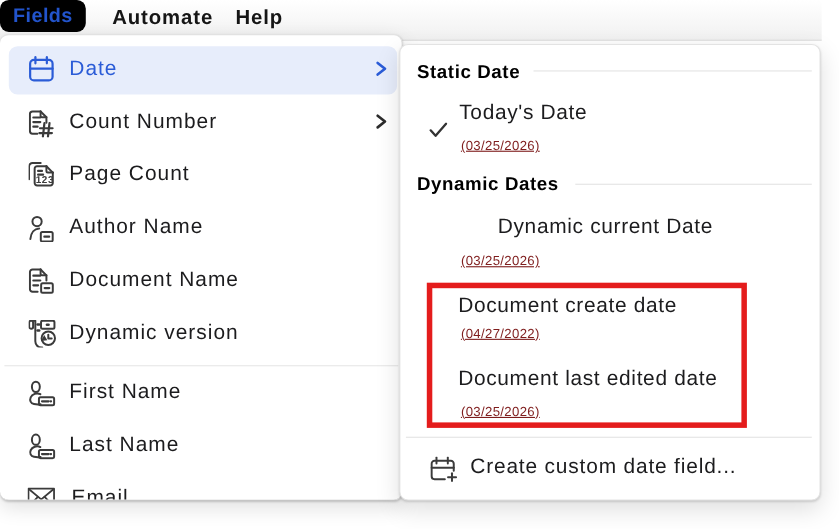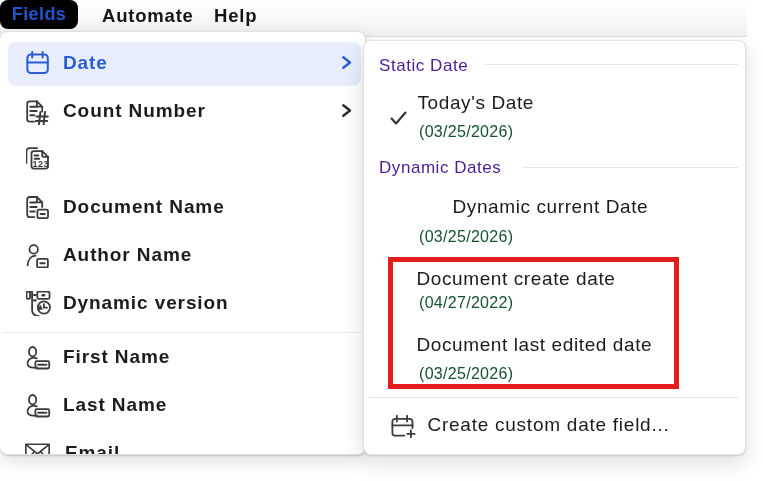--- a/index.html
+++ b/index.html
@@ -22,36 +22,36 @@
   
   .lpanel { position:absolute; left:0; top:31px; width:366px; height:424px;
     background:#fff; border-radius:8px; overflow:hidden;
     border:1px solid #e2e2e2; border-left:none;
     box-shadow:0 1px 2px rgba(0,0,0,.18), 0 6px 18px rgba(0,0,0,.12);
     padding-top:7px; }
   .row { position:relative; height:48px; display:flex; align-items:center;
     padding-left:26px; }
   .row .ic { width:25px; height:25px; flex:0 0 25px; display:flex;
     align-items:center; justify-content:center; }
-  .row .lab { margin-left:12px; font-size:19px; letter-spacing:.9px; color:#1c1c1e;font-weight:bold; }
+  .row .lab { margin-left:12px; font-size:19px; letter-spacing:.9px; color:#1c1c1e; }
   .hl { position:absolute; left:8px; top:10px; width:353px; height:44px;
     background:#e7edfb; border-radius:8px; }
   .lsep { height:1px; background:#e6e6e6; margin:5px 0 0 4px; width:358px; }
   .chev { position:absolute; left:340px; }
 
   
   .spanel { position:absolute; left:363px; top:40px; width:383px; height:415px;
     background:#fff; border-radius:8px; border:1px solid #e3e3e3;
     box-shadow:0 1px 2px rgba(0,0,0,.14), 0 8px 22px rgba(0,0,0,.13); }
-  .shead { position:absolute; font-weight:normal; font-size:17px; line-height:20px;
-    letter-spacing:.55px; color:#4c1d95; }
+  .shead { position:absolute; font-weight:bold; font-size:17px; line-height:20px;
+    letter-spacing:.55px; color:#000000; }
   .sitem { position:absolute; font-size:19px; line-height:24px;
     letter-spacing:.6px; color:#1c1c1e; }
-  .sdate { position:absolute; font-size:16px; line-height:22px;
-    letter-spacing:.3px; color:#14532d; }
+  .sdate { position:absolute; font-size:12px; line-height:22px;
+    letter-spacing:.3px; color:#7f1d1d;text-decoration:underline; }
   .hline { position:absolute; height:1px; background:#e3e3e3; }
   .redbox { position:absolute; left:24px; top:216px; width:291px; height:132px;
     border:5px solid #e41c1c; }
 </style>
 </head>
 <body>
 <div class="page">
 
   <div class="menubar"></div>
   <div class="pill">Fields</div>
@@ -101,46 +101,47 @@
         <svg width="25" height="25" viewBox="0 0 25 25" fill="none" stroke="#3b3b3b" stroke-width="1.8" stroke-linecap="round" stroke-linejoin="round">
           <path d="M0.4 16 V4.4 A3.2 3.2 0 0 1 3.6 1.2 H11"></path>
           <path d="M16.2 4.1 H7.7 A2.2 2.2 0 0 0 5.5 6.3 V19.4 A2.2 2.2 0 0 0 7.7 21.6 H19.8 A2.2 2.2 0 0 0 22 19.4 V9.9"></path>
           <path d="M16.2 4.1 L22 9.9"></path>
           <path d="M16.2 4.1 V8.7 A1.2 1.2 0 0 0 17.4 9.9 H22"></path>
           <line x1="8.6" y1="8.4" x2="12.2" y2="8.4" stroke-width="2"></line>
           <line x1="8.6" y1="11.8" x2="13.2" y2="11.8" stroke-width="2"></line>
           <text x="6.4" y="19.7" font-size="9" font-weight="bold" fill="#3b3b3b" stroke="none" letter-spacing="0.6" font-family="Liberation Sans">123</text>
         </svg>
       </span>
+      <span class="lab">Page Count</span>
+    </div>
+    <div class="row">
+      <span class="ic">
+        <svg width="25" height="25" viewBox="0 0 25 25" fill="none" stroke="#3b3b3b" stroke-width="1.8" stroke-linecap="round" stroke-linejoin="round">
+          <circle cx="7.7" cy="6.4" r="4.2"></circle>
+          <path d="M1.6 22.3 C2.1 16.5 5.3 12.9 9.6 12.7"></path>
+          <rect x="11.1" y="15.9" width="10.8" height="8.6" rx="1.4"></rect>
+          <line x1="14.3" y1="20.2" x2="18.7" y2="20.2" stroke-width="2"></line>
+        </svg>
+      </span>
+      <span class="lab">Author Name</span>
     </div>
     <div class="row">
       <span class="ic">
         <svg width="25" height="25" viewBox="0 0 25 25" fill="none" stroke="#3b3b3b" stroke-width="1.8" stroke-linecap="round" stroke-linejoin="round">
           <path d="M10.9 2 H3.6 A2.4 2.4 0 0 0 1.2 4.4 V19.8 A2.4 2.4 0 0 0 3.6 22.2 H8.2"></path>
           <path d="M10.9 2 L16.2 7.3 V12"></path>
           <path d="M10.9 2 V6.1 A1.2 1.2 0 0 0 12.1 7.3 H16.2"></path>
           <line x1="4.3" y1="7.6" x2="10.6" y2="7.6" stroke-width="2"></line>
           <line x1="4.3" y1="12" x2="10.6" y2="12" stroke-width="2"></line>
           <line x1="4.3" y1="16.4" x2="8.6" y2="16.4" stroke-width="2"></line>
           <rect x="11.4" y="14.6" width="10.6" height="8.6" rx="1.4"></rect>
           <line x1="14.6" y1="18.9" x2="18.8" y2="18.9" stroke-width="2"></line>
         </svg>
       </span>
       <span class="lab">Document Name</span>
-    </div>
-    <div class="row">
-      <span class="ic">
-        <svg width="25" height="25" viewBox="0 0 25 25" fill="none" stroke="#3b3b3b" stroke-width="1.8" stroke-linecap="round" stroke-linejoin="round">
-          <circle cx="7.7" cy="6.4" r="4.2"></circle>
-          <path d="M1.6 22.3 C2.1 16.5 5.3 12.9 9.6 12.7"></path>
-          <rect x="11.1" y="15.9" width="10.8" height="8.6" rx="1.4"></rect>
-          <line x1="14.3" y1="20.2" x2="18.7" y2="20.2" stroke-width="2"></line>
-        </svg>
-      </span>
-      <span class="lab">Author Name</span>
     </div>
     <div class="row">
       <span class="ic">
         <svg width="25" height="25" viewBox="0 0 25 25" fill="none" stroke="#3b3b3b" stroke-width="1.8" stroke-linecap="round" stroke-linejoin="round">
           <rect x="0.5" y="0.6" width="3.6" height="7.2" rx="1.6"></rect>
           <path d="M4.1 0.6 H6.1 V19.3 A5.6 5.6 0 0 0 11.7 24.9 H12.4"></path>
           <line x1="8.1" y1="4" x2="9.7" y2="4" stroke-width="2.2"></line>
           <line x1="8.1" y1="9.4" x2="9.7" y2="9.4" stroke-width="2.2"></line>
           <rect x="11.3" y="0.6" width="12.2" height="7.2" rx="1.4"></rect>
           <line x1="16.7" y1="4.2" x2="18.1" y2="4.2" stroke-width="2.4"></line>

